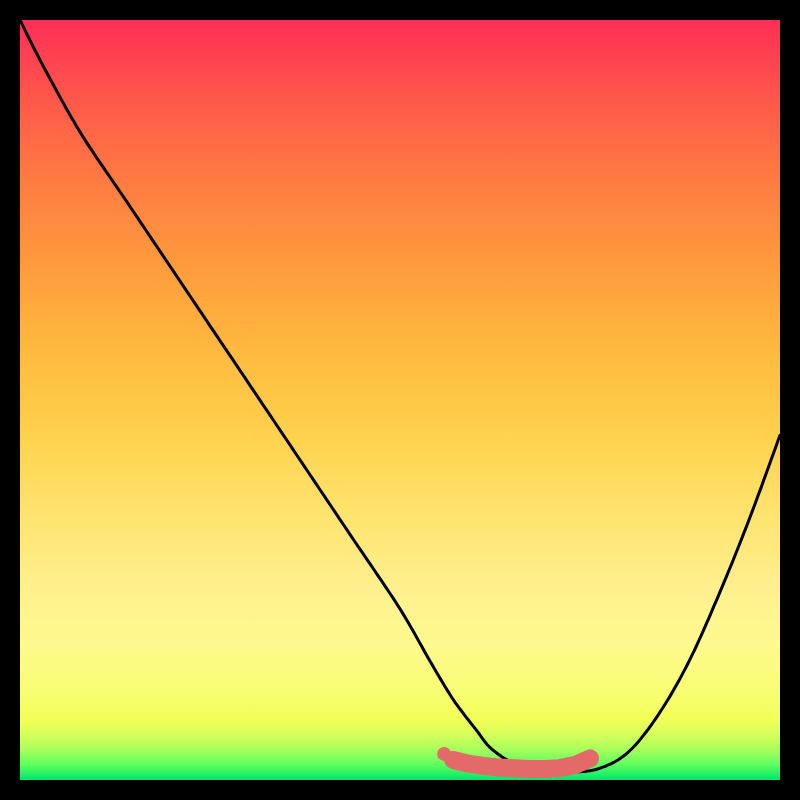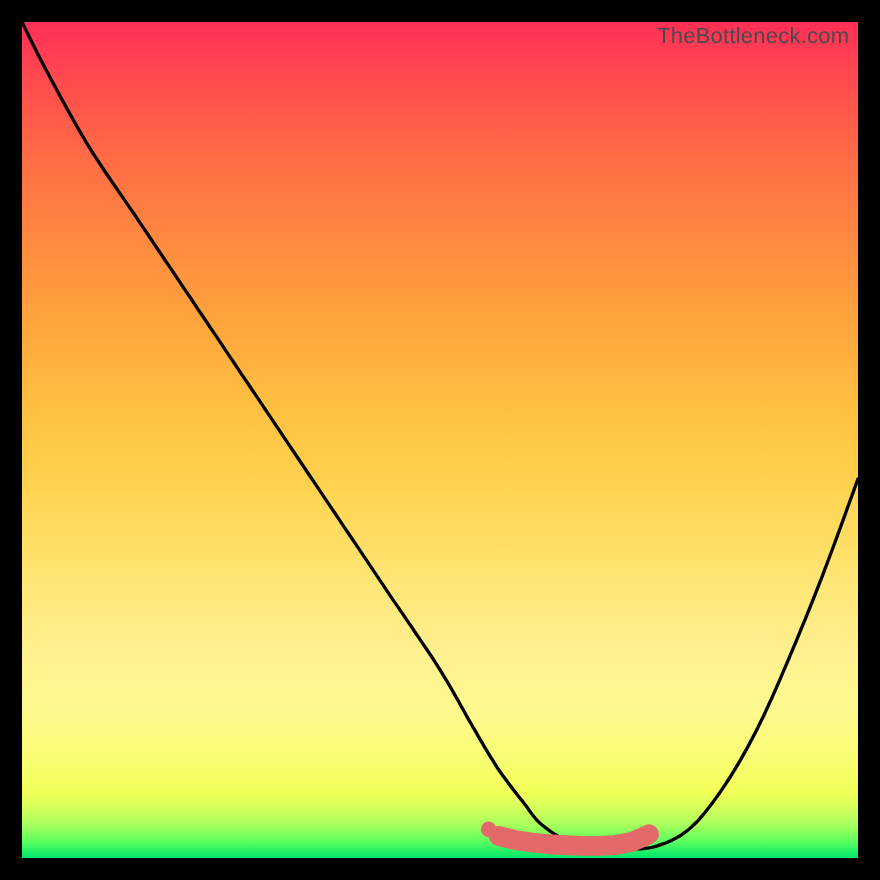--- a/index.html
+++ b/index.html
@@ -72,14 +72,13 @@
   <div class="plot-area"></div>
 
   <svg class="curves" viewBox="0 0 760 760" preserveAspectRatio="none">
     <path id="curve-path" fill="none" stroke="#000000" stroke-width="3" stroke-linecap="round" d="M0.0 0.0 L1.1 2.1 L2.3 4.7 L3.7 7.6 L5.3 10.9 L7.1 14.5 L9.0 18.4 L11.1 22.5 L13.2 26.8 L15.5 31.3 L17.9 35.9 L20.3 40.6 L22.8 45.3 L25.4 50.2 L28.2 55.3 L31.1 60.7 L34.1 66.3 L37.2 72.0 L40.4 77.9 L43.7 83.8 L47.0 89.8 L50.4 95.7 L53.9 101.7 L57.3 107.5 L60.8 113.3 L64.3 118.9 L68.0 124.6 L71.7 130.2 L75.4 135.9 L79.3 141.6 L83.1 147.2 L87.0 152.9 L90.9 158.5 L94.8 164.2 L98.7 169.9 L102.6 175.5 L106.4 181.2 L110.2 186.9 L114.0 192.5 L117.8 198.2 L121.6 203.9 L125.4 209.5 L129.2 215.2 L133.0 220.8 L136.8 226.5 L140.6 232.2 L144.4 237.8 L148.2 243.5 L152.0 249.1 L155.8 254.8 L159.6 260.5 L163.4 266.1 L167.2 271.8 L171.0 277.5 L174.8 283.1 L178.6 288.8 L182.4 294.4 L186.2 300.1 L190.0 305.8 L193.8 311.4 L197.6 317.1 L201.4 322.8 L205.2 328.4 L209.0 334.1 L212.8 339.7 L216.6 345.4 L220.4 351.1 L224.2 356.7 L228.0 362.4 L231.8 368.1 L235.6 373.7 L239.4 379.4 L243.2 385.1 L247.0 390.7 L250.8 396.4 L254.6 402.0 L258.4 407.7 L262.2 413.4 L266.0 419.0 L269.8 424.7 L273.6 430.4 L277.4 436.0 L281.2 441.7 L285.0 447.3 L288.8 453.0 L292.6 458.7 L296.4 464.3 L300.2 470.0 L304.0 475.6 L307.8 481.3 L311.6 487.0 L315.4 492.6 L319.2 498.3 L323.0 504.0 L326.8 509.6 L330.6 515.3 L334.4 521.0 L338.2 526.7 L342.2 532.4 L346.2 538.3 L350.2 544.2 L354.2 550.0 L358.1 555.9 L362.1 561.7 L365.9 567.4 L369.7 573.0 L373.3 578.4 L376.7 583.8 L380.0 588.9 L383.1 593.9 L386.0 598.8 L388.8 603.5 L391.5 608.2 L394.1 612.8 L396.6 617.2 L399.0 621.6 L401.4 625.8 L403.7 630.0 L405.9 634.0 L408.2 637.9 L410.4 641.8 L412.6 645.4 L414.6 649.0 L416.6 652.4 L418.6 655.7 L420.4 658.9 L422.3 662.0 L424.1 665.1 L425.9 668.0 L427.7 670.9 L429.5 673.8 L431.3 676.7 L433.2 679.5 L435.1 682.3 L437.1 685.1 L439.1 687.8 L441.1 690.5 L443.1 693.2 L445.1 695.8 L447.0 698.3 L449.0 700.8 L450.8 703.1 L452.6 705.4 L454.4 707.6 L456.0 709.7 L457.5 711.7 L458.9 713.5 L460.2 715.3 L461.3 717.0 L462.5 718.6 L463.6 720.1 L464.7 721.6 L465.9 723.0 L467.0 724.4 L468.3 725.8 L469.7 727.2 L471.2 728.6 L472.8 730.0 L474.6 731.4 L476.4 732.8 L478.2 734.2 L480.2 735.6 L482.1 736.9 L484.1 738.2 L486.1 739.4 L488.1 740.6 L490.1 741.7 L492.1 742.7 L494.0 743.7 L495.9 744.5 L497.7 745.3 L499.5 746.1 L501.3 746.8 L503.1 747.4 L504.9 747.9 L506.8 748.4 L508.6 748.9 L510.6 749.3 L512.6 749.7 L514.6 750.1 L516.8 750.5 L519.1 750.8 L521.4 751.1 L523.9 751.3 L526.4 751.5 L528.9 751.7 L531.5 751.8 L534.1 751.9 L536.8 752.0 L539.4 752.0 L542.0 752.1 L544.6 752.0 L547.2 752.0 L549.7 751.9 L552.3 751.9 L554.8 751.9 L557.3 751.8 L559.9 751.7 L562.4 751.6 L564.9 751.4 L567.5 751.1 L570.0 750.8 L572.5 750.3 L575.1 749.7 L577.6 749.0 L580.1 748.1 L582.7 747.2 L585.2 746.3 L587.7 745.2 L590.3 744.1 L592.8 742.8 L595.3 741.5 L597.9 740.0 L600.4 738.3 L602.9 736.5 L605.5 734.5 L608.0 732.4 L610.5 730.0 L613.1 727.5 L615.6 724.8 L618.1 721.9 L620.7 718.9 L623.2 715.7 L625.7 712.5 L628.3 709.1 L630.8 705.6 L633.3 702.0 L635.9 698.3 L638.4 694.6 L640.9 690.8 L643.5 686.8 L646.0 682.8 L648.5 678.7 L651.1 674.4 L653.6 670.1 L656.1 665.6 L658.7 661.0 L661.2 656.4 L663.7 651.6 L666.3 646.7 L668.8 641.8 L671.3 636.6 L673.9 631.4 L676.4 626.0 L678.9 620.5 L681.5 614.9 L684.0 609.2 L686.5 603.4 L689.1 597.6 L691.6 591.7 L694.1 585.7 L696.7 579.8 L699.2 573.8 L701.7 567.8 L704.3 561.7 L706.8 555.6 L709.3 549.5 L711.9 543.3 L714.4 537.0 L716.9 530.7 L719.5 524.3 L722.0 517.9 L724.5 511.4 L727.1 504.9 L729.6 498.3 L732.2 491.4 L735.0 483.9 L737.9 476.1 L740.9 468.1 L743.8 460.0 L746.7 452.1 L749.5 444.3 L752.1 437.1 L754.5 430.4 L756.7 424.4 L758.5 419.3 L760.0 415.3 "></path>
     <g id="marker-group">
         <path d="M433.2 739.9 L448.4 743.7 L463.6 745.9 L478.8 747.5 L494.0 748.2 L509.2 749.0 L524.4 749.0 L539.6 748.2 L554.8 745.2 L570.0 738.4 " fill="none" stroke="#e46a6a" stroke-width="18" stroke-linecap="round" stroke-linejoin="round"></path>
         <circle cx="424.1" cy="733.9" r="7" fill="#e46a6a"></circle>
       </g>
   </svg>
 
-  <div class="attribution">TheBottleneck.com</div>
 </div>
 
 </body></html>

